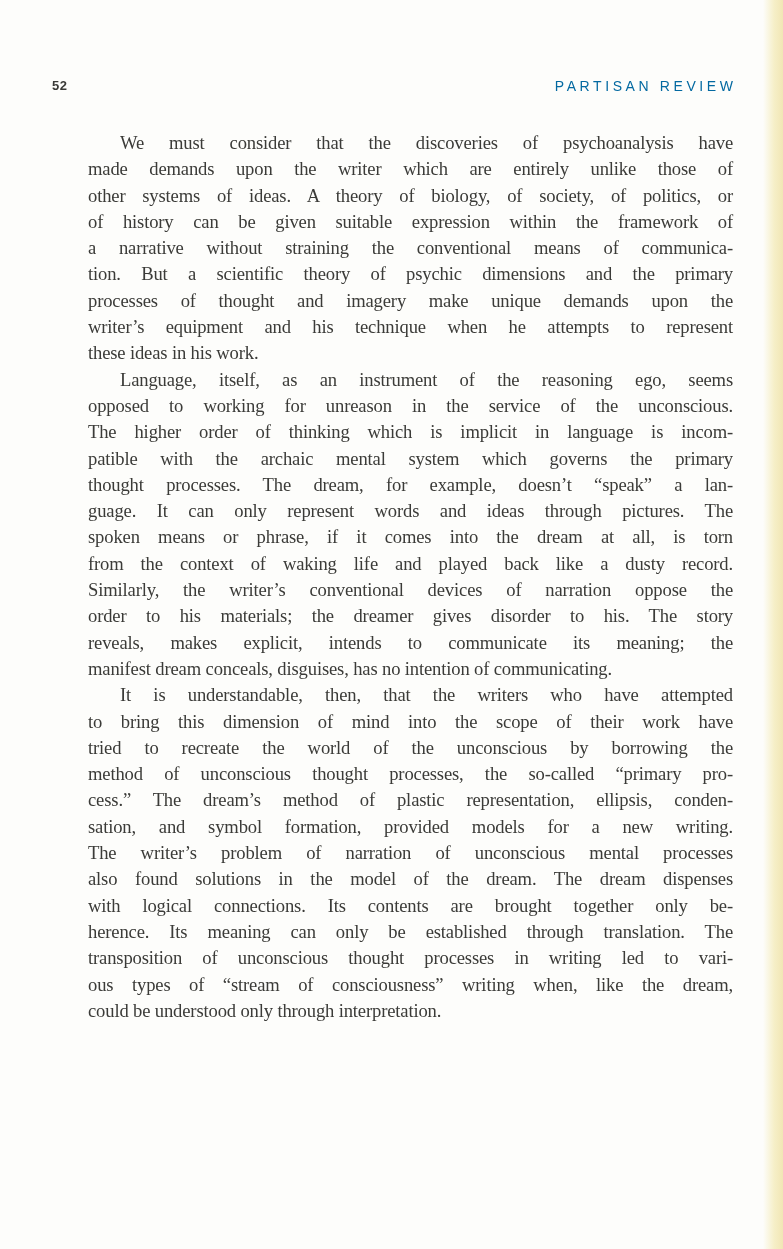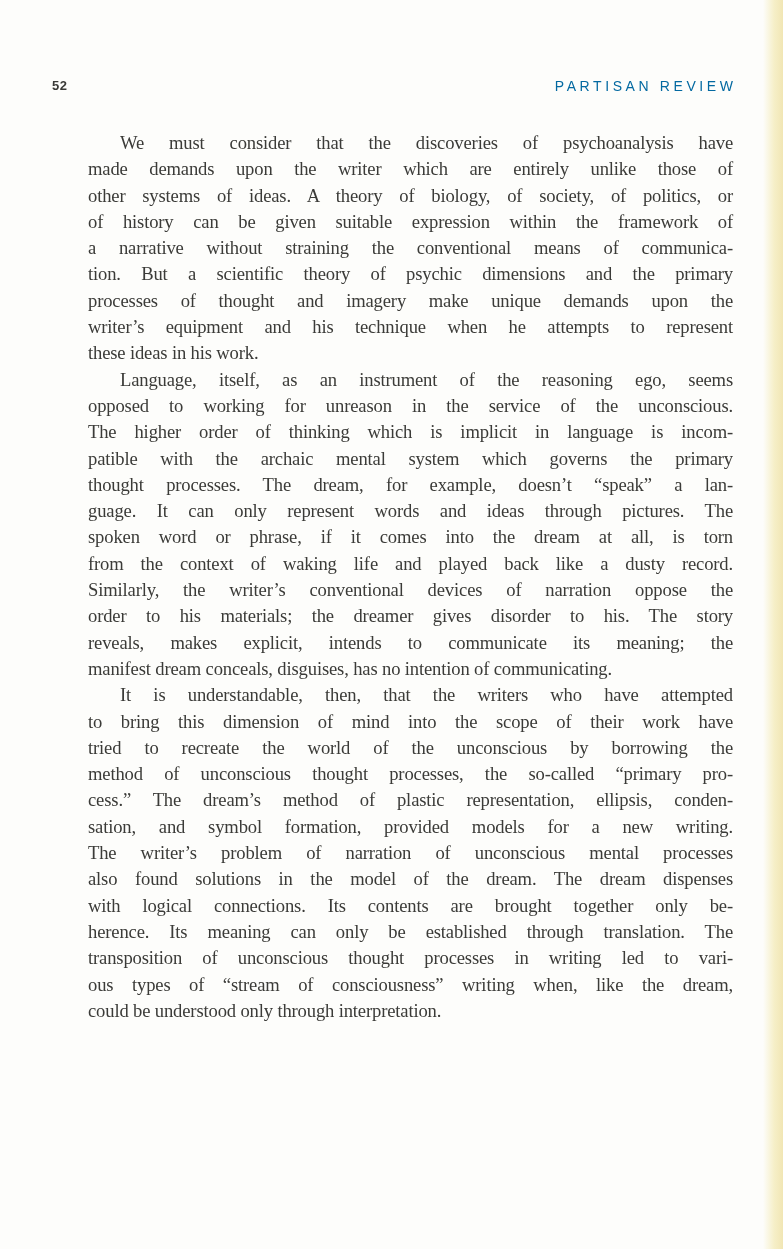--- a/index.html
+++ b/index.html
@@ -68,21 +68,21 @@
       <span class="line">writer’s equipment and his technique when he attempts to represent</span>
       <span class="line last">these ideas in his work.</span>
     </div>
     <div class="para">
       <span class="line indent">Language, itself, as an instrument of the reasoning ego, seems</span>
       <span class="line">opposed to working for unreason in the service of the unconscious.</span>
       <span class="line">The higher order of thinking which is implicit in language is incom-</span>
       <span class="line">patible with the archaic mental system which governs the primary</span>
       <span class="line">thought processes. The dream, for example, doesn’t “speak” a lan-</span>
       <span class="line">guage. It can only represent words and ideas through pictures. The</span>
-      <span class="line">spoken word or phrase, if it comes into the dream at all, is torn</span>
+      <span class="line">spoken means or phrase, if it comes into the dream at all, is torn</span>
       <span class="line">from the context of waking life and played back like a dusty record.</span>
       <span class="line">Similarly, the writer’s conventional devices of narration oppose the</span>
       <span class="line">order to his materials; the dreamer gives disorder to his. The story</span>
       <span class="line">reveals, makes explicit, intends to communicate its meaning; the</span>
       <span class="line last">manifest dream conceals, disguises, has no intention of communicating.</span>
     </div>
     <div class="para">
       <span class="line indent">It is understandable, then, that the writers who have attempted</span>
       <span class="line">to bring this dimension of mind into the scope of their work have</span>
       <span class="line">tried to recreate the world of the unconscious by borrowing the</span>

